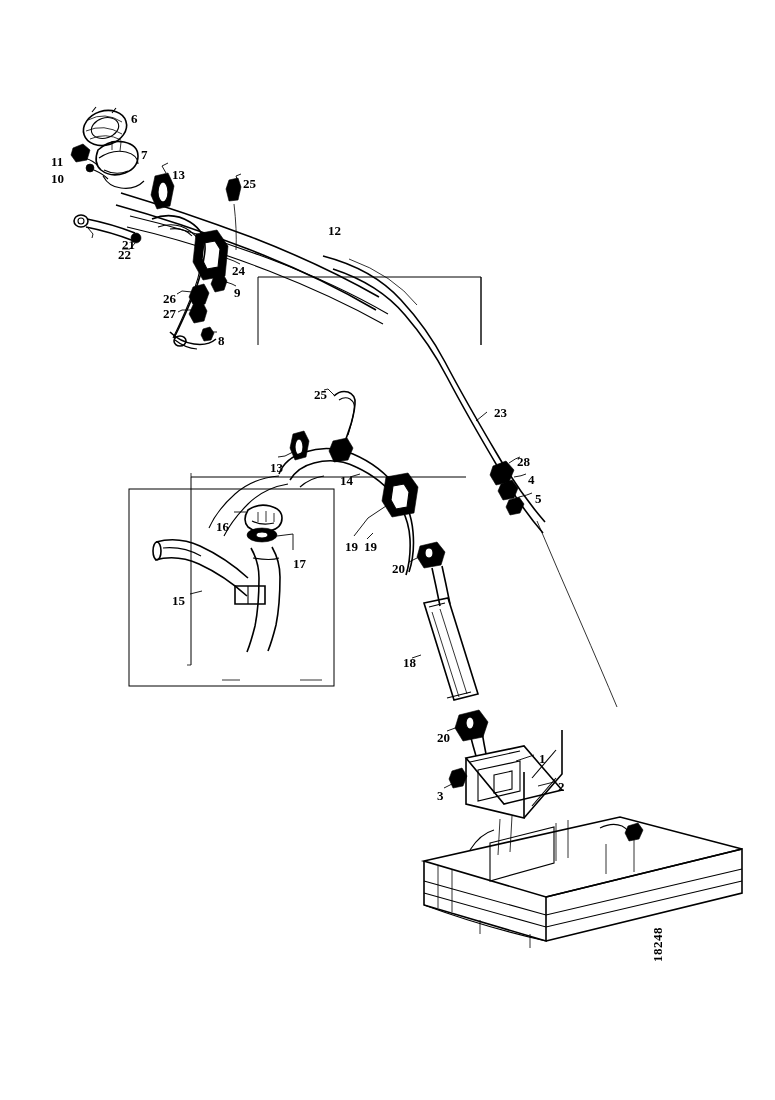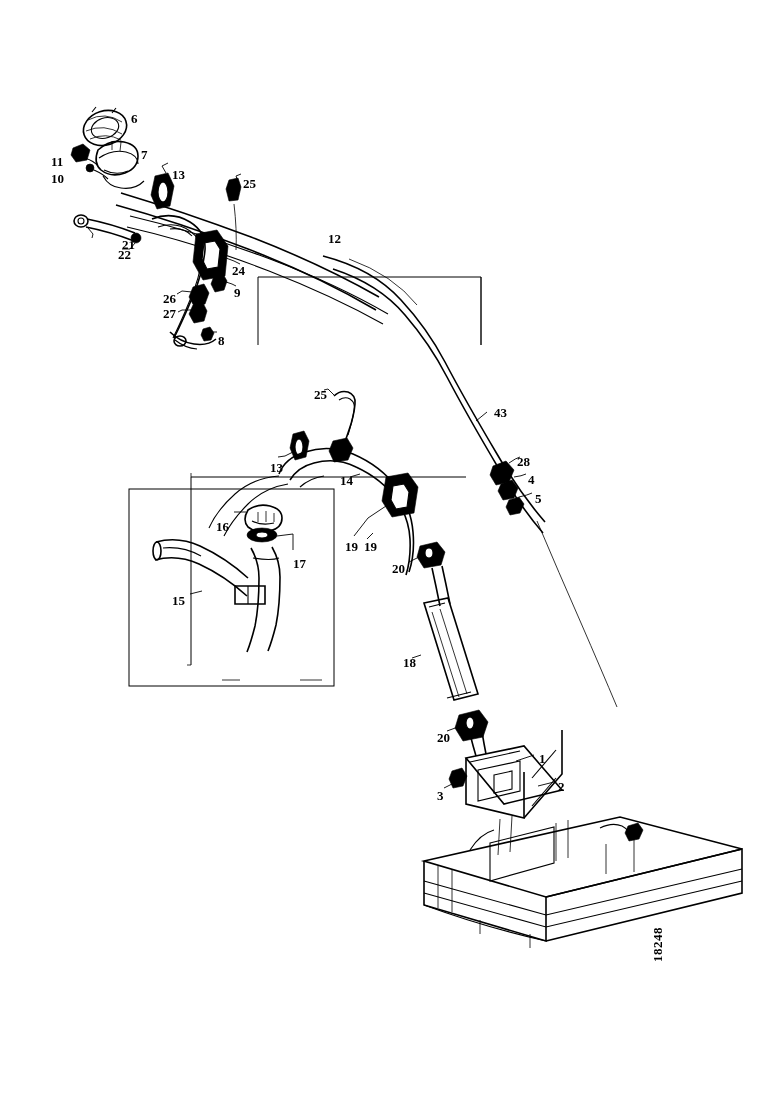--- a/index.html
+++ b/index.html
@@ -314,30 +314,30 @@
     </g>
 
   </svg>
 
   <span class="callout" style="left:131px; top:112px;">6</span>
   <span class="callout" style="left:141px; top:148px;">7</span>
   <span class="callout" style="left:51px;  top:155px;">11</span>
   <span class="callout" style="left:51px;  top:172px;text-align:center;">10</span>
   <span class="callout" style="left:172px; top:168px;">13</span>
   <span class="callout" style="left:243px; top:177px;">25</span>
-  <span class="callout" style="left:328px; top:224px;margin-top:8px;">12</span>
+  <span class="callout" style="left:328px; top:224px;">12</span>
   <span class="callout" style="left:74px;  top:238px;margin-left:48px;">21</span>
   <span class="callout" style="left:118px; top:248px;">22</span>
   <span class="callout" style="left:232px; top:264px;">24</span>
   <span class="callout" style="left:234px; top:286px;">9</span>
   <span class="callout" style="left:163px; top:292px;">26</span>
   <span class="callout" style="left:163px; top:307px;">27</span>
   <span class="callout" style="left:218px; top:334px;">8</span>
   <span class="callout" style="left:314px; top:388px;">25</span>
-  <span class="callout" style="left:494px; top:406px;">43</span>
+  <span class="callout" style="left:494px; top:406px;">23</span>
   <span class="callout" style="left:270px; top:461px;">13</span>
   <span class="callout" style="left:340px; top:474px;">14</span>
   <span class="callout" style="left:517px; top:455px;">28</span>
   <span class="callout" style="left:528px; top:473px;">4</span>
   <span class="callout" style="left:535px; top:492px;">5</span>
   <span class="callout" style="left:216px; top:520px;">16</span>
   <span class="callout" style="left:293px; top:557px;">17</span>
   <span class="callout" style="left:345px; top:540px;">19</span>
   <span class="callout" style="left:364px; top:540px;">19</span>
   <span class="callout" style="left:392px; top:562px;">20</span>

